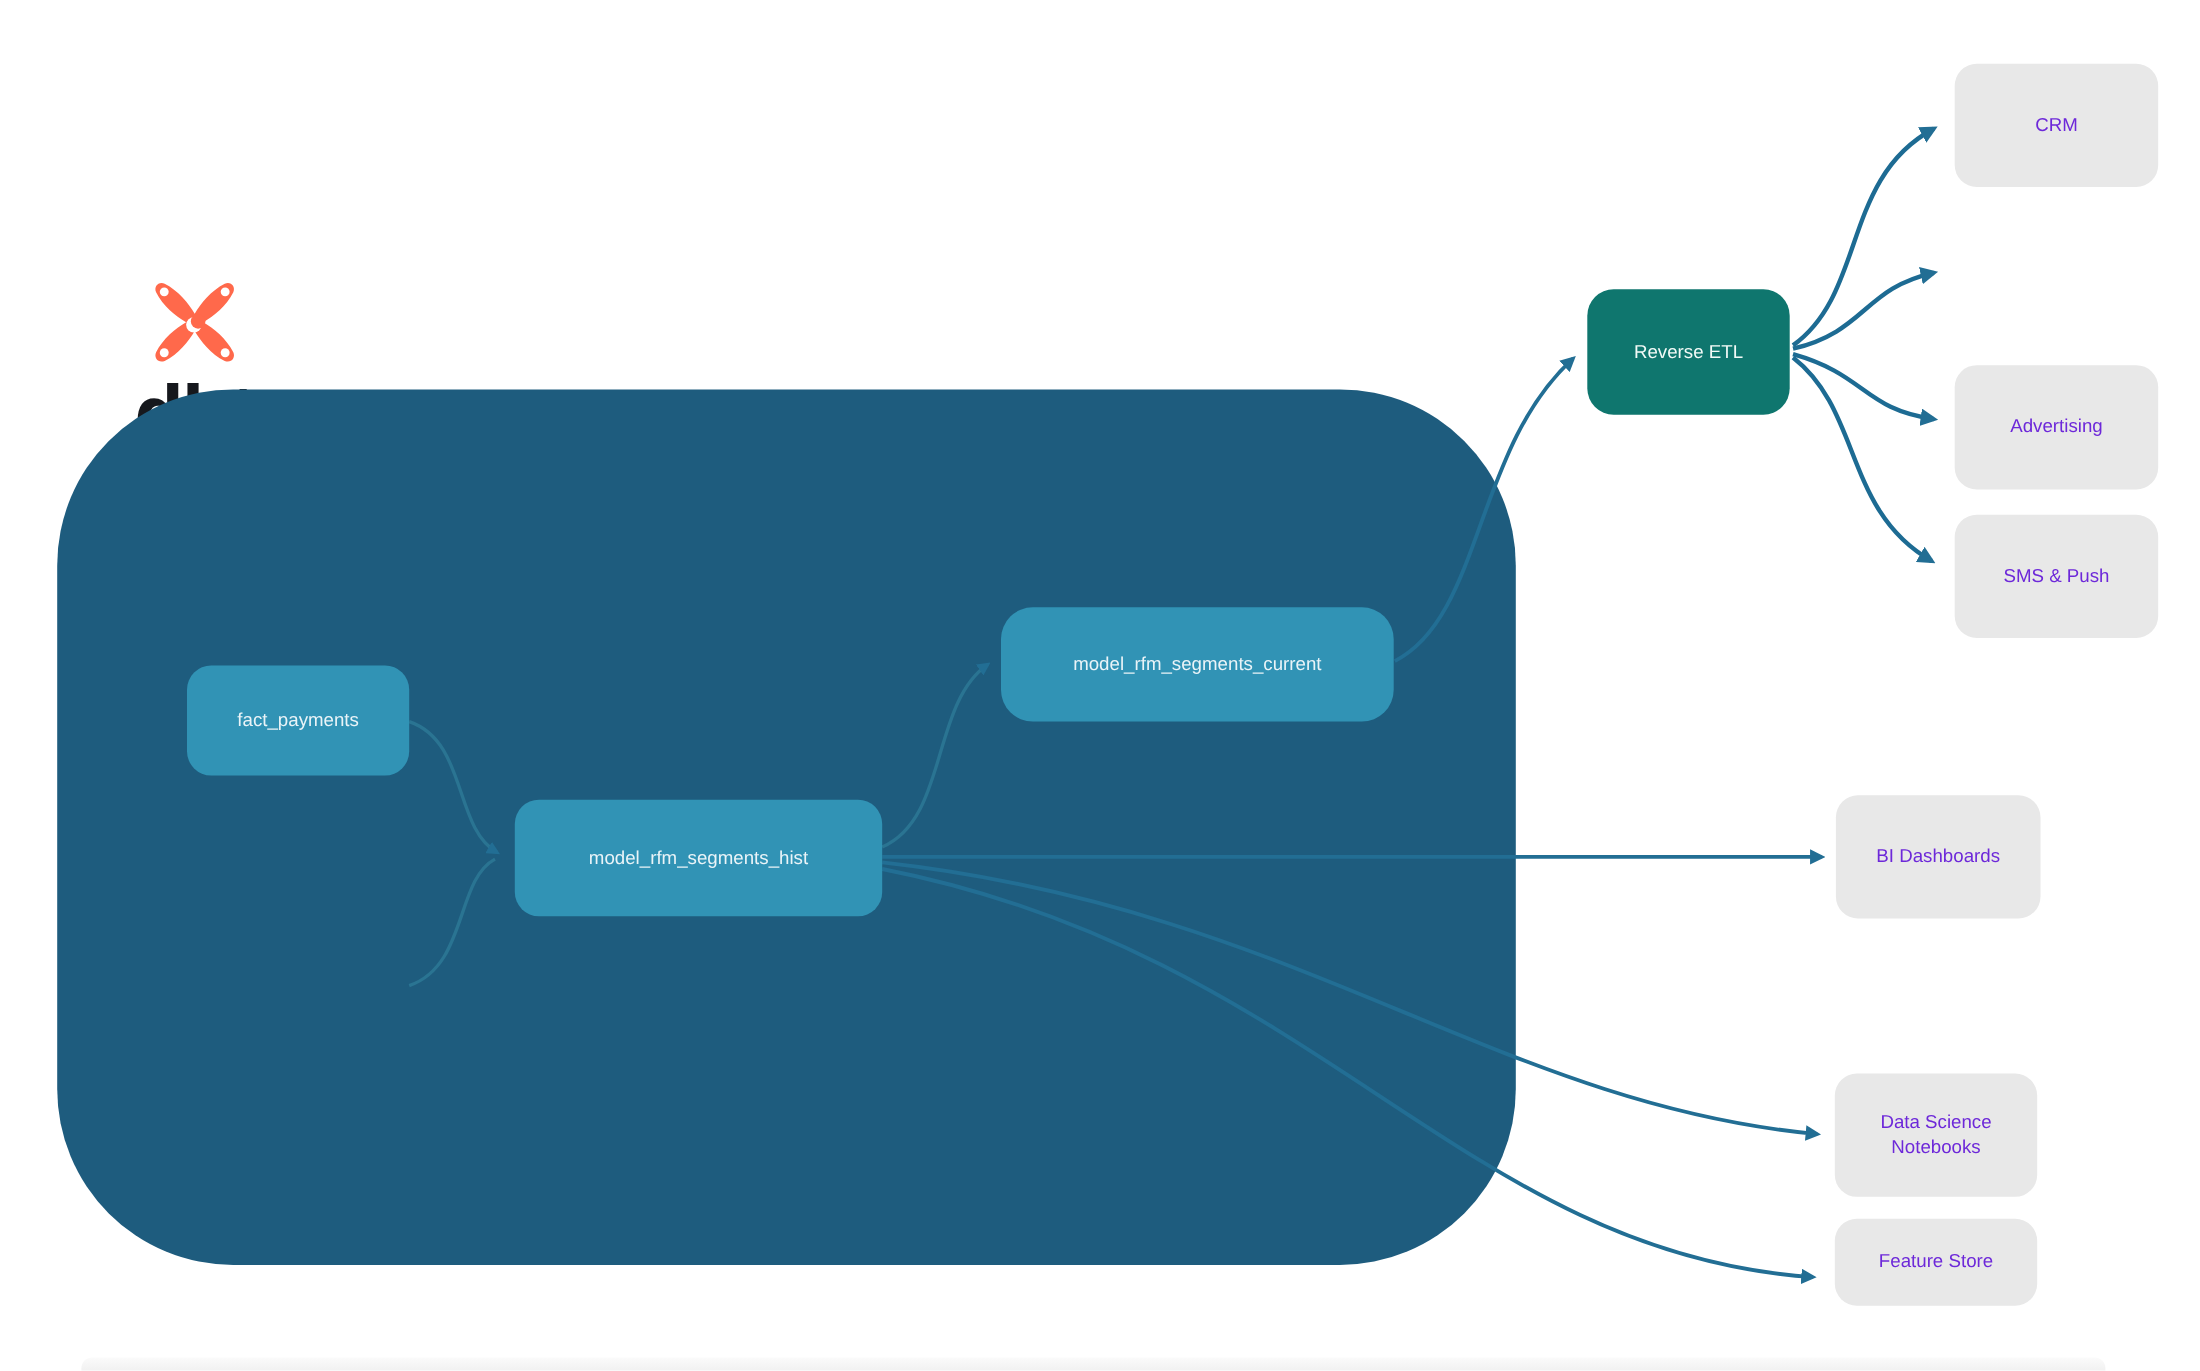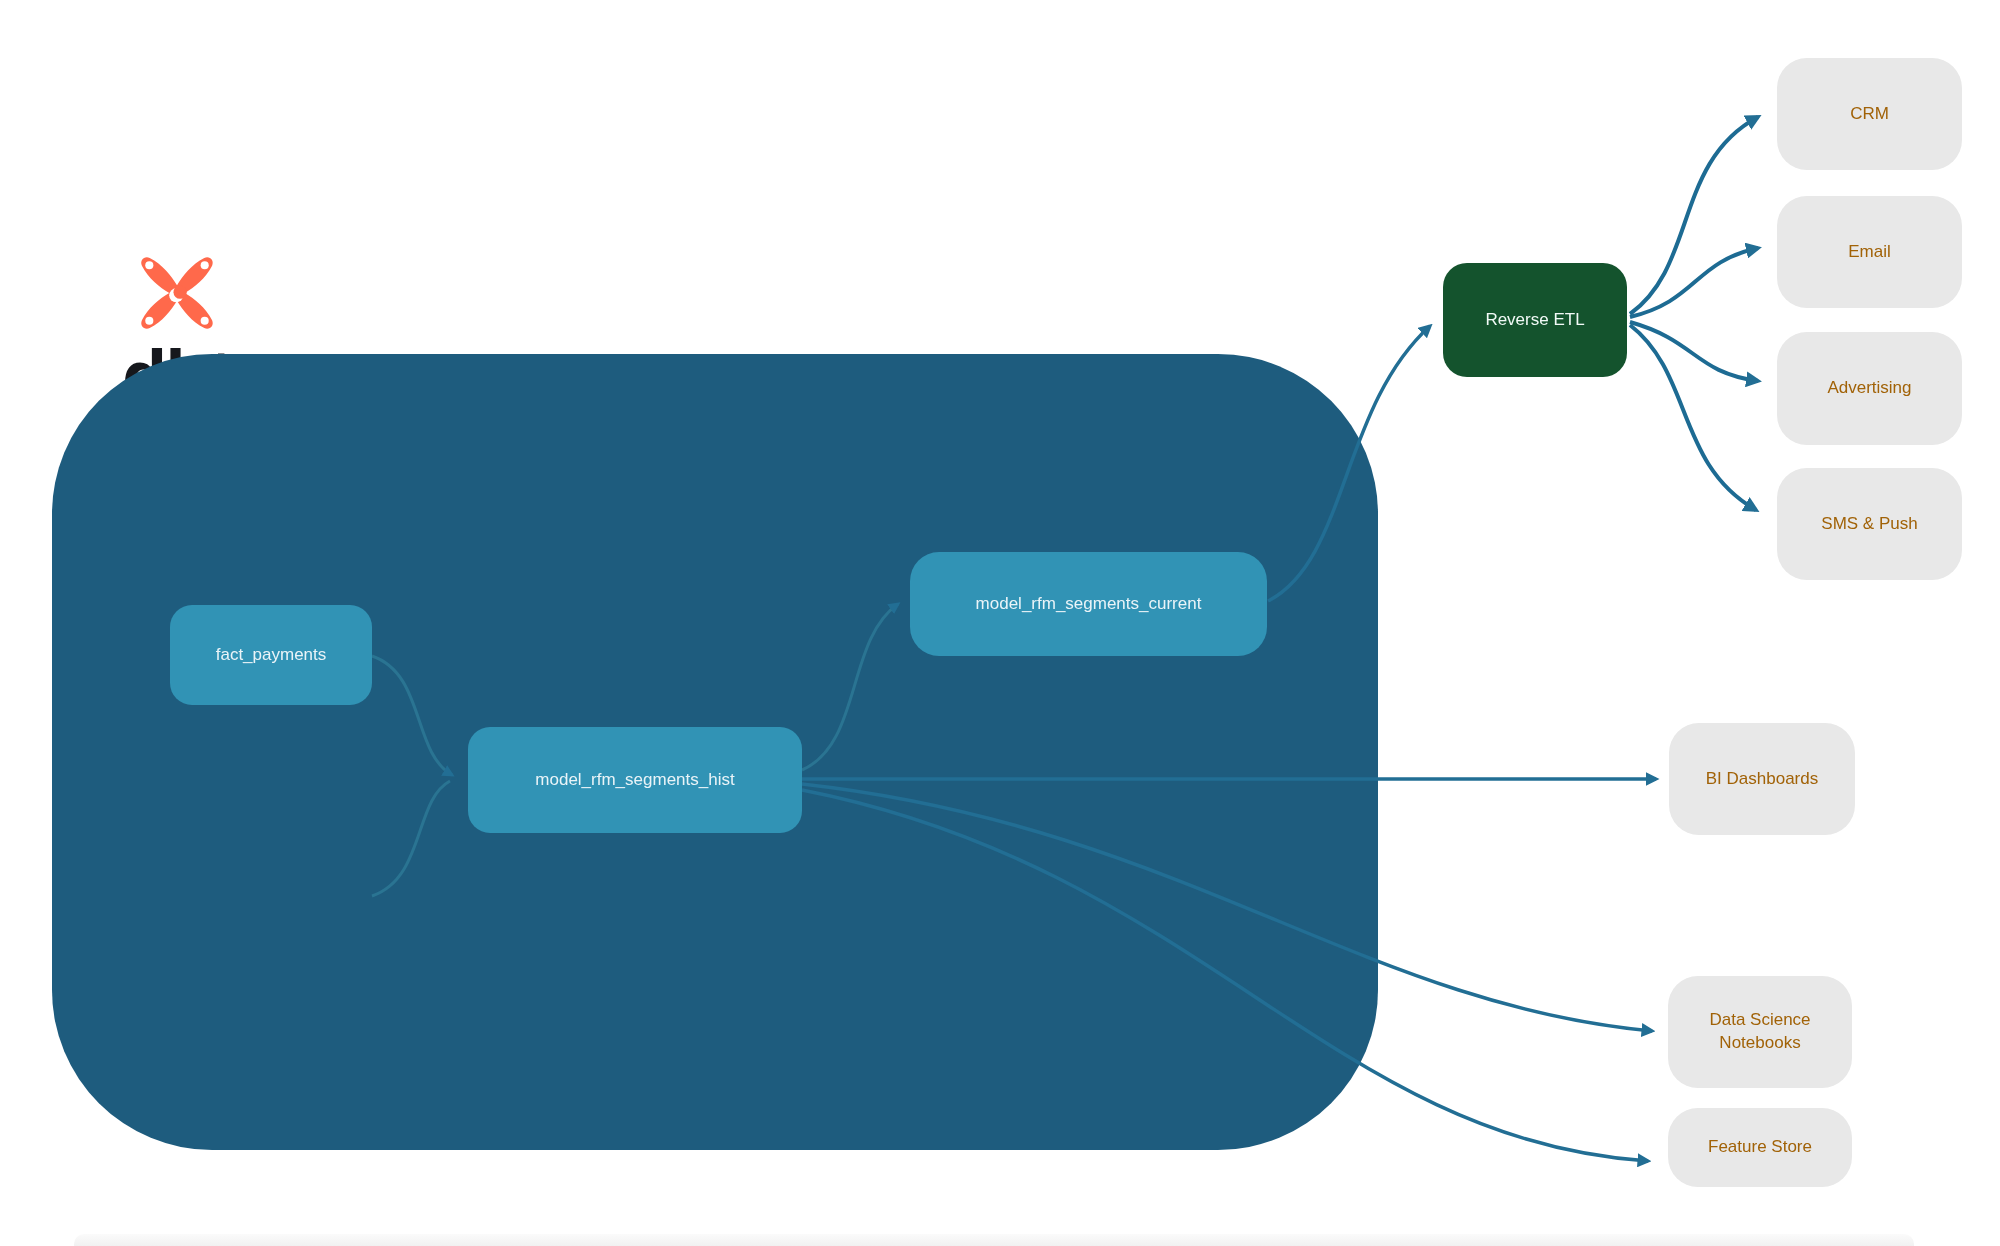--- a/index.html
+++ b/index.html
@@ -18,22 +18,22 @@
              background:#1e5c7e;border-radius:160px;}
 
   
   svg.edges{position:absolute;left:0;top:0;width:2000px;height:1246px;pointer-events:none;}
 
   
   .node{position:absolute;display:flex;align-items:center;justify-content:center;
         text-align:center;box-sizing:border-box;}
   .node span{display:block;line-height:1.35;}
   .node-model{background:#3193b5;border-radius:22px;color:#eaf4f8;font-size:17px;}
-  .node-green{background:#14532d;border-radius:24px;color:#f2faf7;font-size:17px;}
-  .node-gray{background:#e8e8e8;border-radius:30px;color:#a16207;font-size:17px;}
+  .node-green{background:#0f766e;border-radius:24px;color:#f2faf7;font-size:17px;}
+  .node-gray{background:#e8e8e8;border-radius:20px;color:#6d28d9;font-size:17px;}
 
   .n-fact   {left:170px; top:605px; width:202px;height:100px;}
   .n-dim    {left:170px; top:845px; width:202px;height:103px;}
   .n-hist   {left:468px; top:727px; width:334px;height:106px;}
   .n-current{left:910px; top:552px; width:357px;height:104px;border-radius:29px;}
   .n-retl   {left:1443px;top:263px; width:184px;height:114px;}
   .n-crm    {left:1777px;top:58px;  width:185px;height:112px;}
   .n-email  {left:1777px;top:196px; width:185px;height:112px;}
   .n-adv    {left:1777px;top:332px; width:185px;height:113px;}
   .n-sms    {left:1777px;top:468px; width:185px;height:112px;}
@@ -104,23 +104,20 @@
     <span>model_rfm_segments_current</span>
   </div>
 
   <div class="node node-green n-retl">
     <span>Reverse ETL</span>
   </div>
 
   <div class="node node-gray n-crm">
     <span>CRM</span>
   </div>
-  <div class="node node-gray n-email">
-    <span>Email</span>
-  </div>
   <div class="node node-gray n-adv">
     <span>Advertising</span>
   </div>
   <div class="node node-gray n-sms">
     <span>SMS &amp; Push</span>
   </div>
   <div class="node node-gray n-bi">
     <span>BI Dashboards</span>
   </div>
   <div class="node node-gray n-ds">

